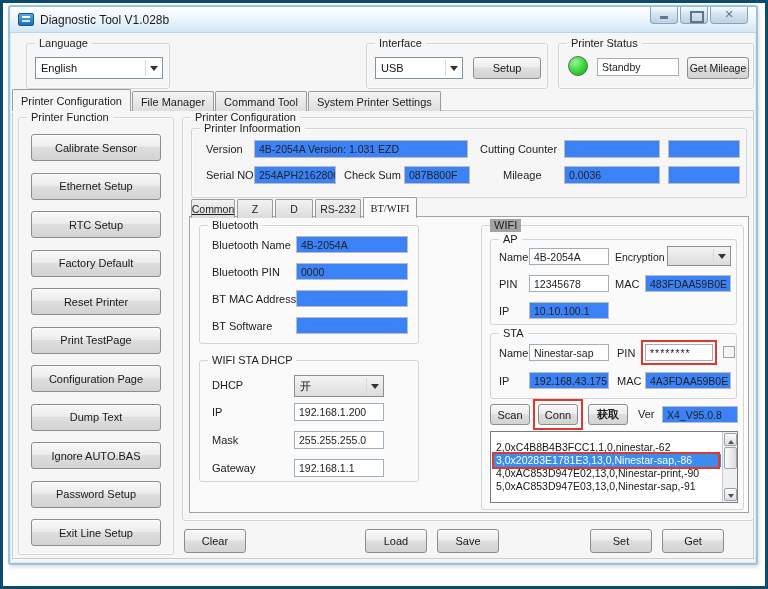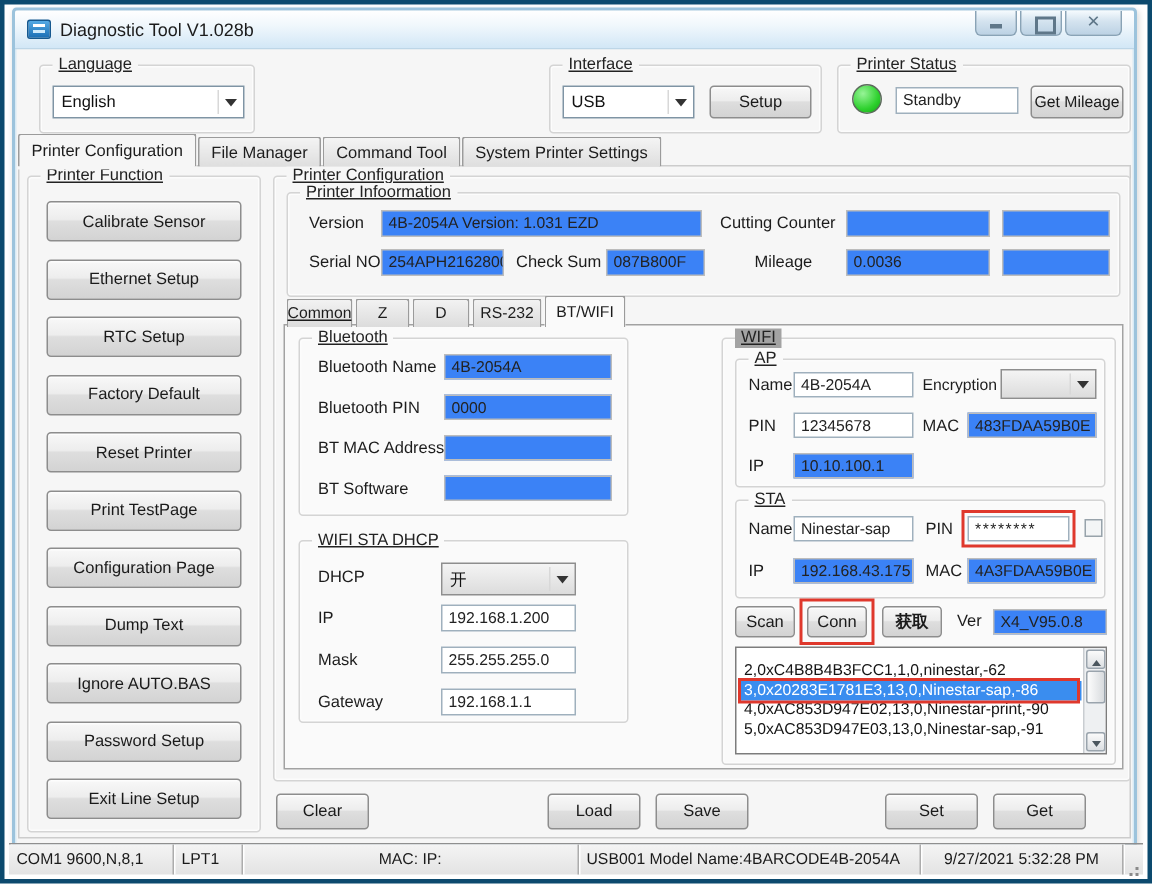--- a/index.html
+++ b/index.html
@@ -20,21 +20,21 @@
   .win-btn { width:28px; height:17px; border:1px solid #89a3b6; border-top:none; border-radius:0 0 4px 4px;
     background:linear-gradient(#f6fbfe,#d4e3ef 45%,#bcd2e4); position:relative; cursor:pointer; }
   .win-btn.close { width:38px; }
   .win-btn.min::before { content:""; position:absolute; left:9px; right:9px; bottom:4px; height:3px; background:#5f7789; }
   .win-btn.max::before { content:""; position:absolute; left:9px; top:4px; width:10px; height:8px; border:2px solid #5f7789; }
   .win-btn.close::before { content:"\2715"; position:absolute; left:0; right:0; top:1px; text-align:center; font-size:11px; font-weight:bold; color:#5f7789; }
   .winbody { position:absolute; top:26px; left:0; right:0; bottom:0; }
 
   
   .groupbox { position:absolute; border:1px solid #d4d4d4; border-radius:3px; box-shadow:inset 0 0 0 1px #fcfcfc; }
-  .gb-label { position:absolute; top:-7px; left:8px; background:#f6f6f6; padding:0 4px; font-size:11px; color:#222; white-space:nowrap; line-height:13px;text-decoration:underline; }
+  .gb-label { position:absolute; top:-7px; left:8px; background:#f6f6f6; padding:0 4px; font-size:11px; color:#222; white-space:nowrap; line-height:13px; }
   .on-panel .gb-label, .on-panel .gb-label { background:#fafafa; }
   .lbl { position:absolute; font-size:11px; color:#1c1c1c; white-space:nowrap; }
   .field { position:absolute; border:1px solid #bcbcbc; background:#3b82f6; font-size:10.5px; color:#222;
     padding:2px 4px; white-space:nowrap; overflow:hidden; line-height:13px; }
   .field.white { background:#fff; border-color:#9fb0bd; }
   .combo { position:absolute; border:1px solid #7f94a4; background:#fff; font-size:11px; color:#111;
     display:flex; align-items:center; padding-left:5px; cursor:pointer; }
   .combo::before { content:""; position:absolute; right:16px; top:2px; bottom:2px; width:1px; background:#d8d8d8; }
   .combo::after { content:""; position:absolute; right:4px; top:50%; margin-top:-2px;
     border:4px solid transparent; border-top:5px solid #333; }
@@ -174,21 +174,21 @@
           <span class="lbl" style="left:288px;top:40px;margin-left:23px;">Mileage</span>
           <div class="field" style="left:372px;top:37px;width:96px;height:18px;">0.0036</div>
           <div class="field" style="left:476px;top:37px;width:72px;height:18px;"></div>
         </div>
 
         <div class="subtabs" style="left:8px;top:79px;height:21px;">
           <div class="subtab" style="width:44px;text-decoration:underline;">Common</div>
           <div class="subtab" style="width:36px;">Z</div>
           <div class="subtab" style="width:38px;">D</div>
           <div class="subtab" style="width:46px;">RS-232</div>
-          <div class="subtab active" style="width:54px;">BT/WIFI</div>
+          <div class="subtab active" style="width:54px;font-family:Liberation Serif, serif;">BT/WIFI</div>
         </div>
 
         <div class="tabpanel on-panel" style="left:6px;top:98px;width:560px;height:297px;">
 
           <div class="groupbox" style="left:9px;top:8px;width:220px;height:119px;">
             <span class="gb-label" style="background:#fafafa;">Bluetooth</span>
             <span class="lbl" style="left:12px;top:13px;">Bluetooth Name</span>
             <div class="field" style="left:96px;top:10px;width:112px;height:17px;">4B-2054A</div>
             <span class="lbl" style="left:12px;top:40px;">Bluetooth PIN</span>
             <div class="field" style="left:96px;top:37px;width:112px;height:17px;">0000</div>
@@ -271,21 +271,13 @@
       </div>
 
       <div class="btn" style="left:174px;top:496px;width:62px;height:24px;z-index:2;">Clear</div>
       <div class="btn" style="left:355px;top:496px;width:62px;height:24px;z-index:2;">Load</div>
       <div class="btn" style="left:427px;top:496px;width:62px;height:24px;z-index:2;">Save</div>
       <div class="btn" style="left:580px;top:496px;width:62px;height:24px;z-index:2;">Set</div>
       <div class="btn" style="left:652px;top:496px;width:62px;height:24px;z-index:2;">Get</div>
     </div>
   </div>
 
-  <div class="statusbar">
-    <div class="sb-cell" style="width:110px;">COM1 9600,N,8,1</div>
-    <div class="sb-cell" style="width:46px;">LPT1</div>
-    <div class="sb-cell" style="width:224px;justify-content:center;">MAC: IP:</div>
-    <div class="sb-cell" style="width:228px;">USB001  Model Name:4BARCODE4B-2054A</div>
-    <div class="sb-cell" style="flex:1;justify-content:center;">9/27/2021 5:32:28 PM</div>
-    <div class="sb-grip"></div>
-  </div>
 </div>
 
 </body></html>

